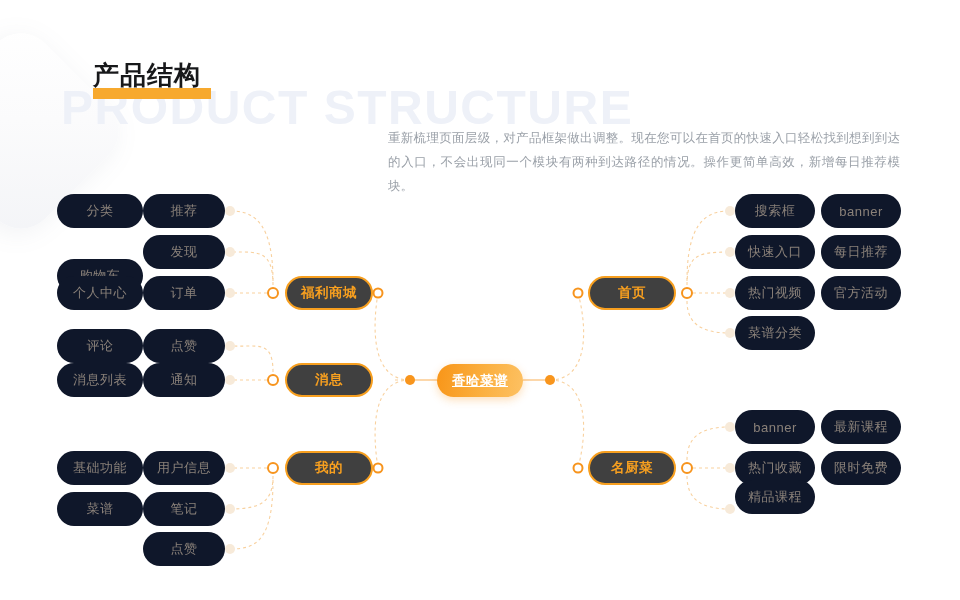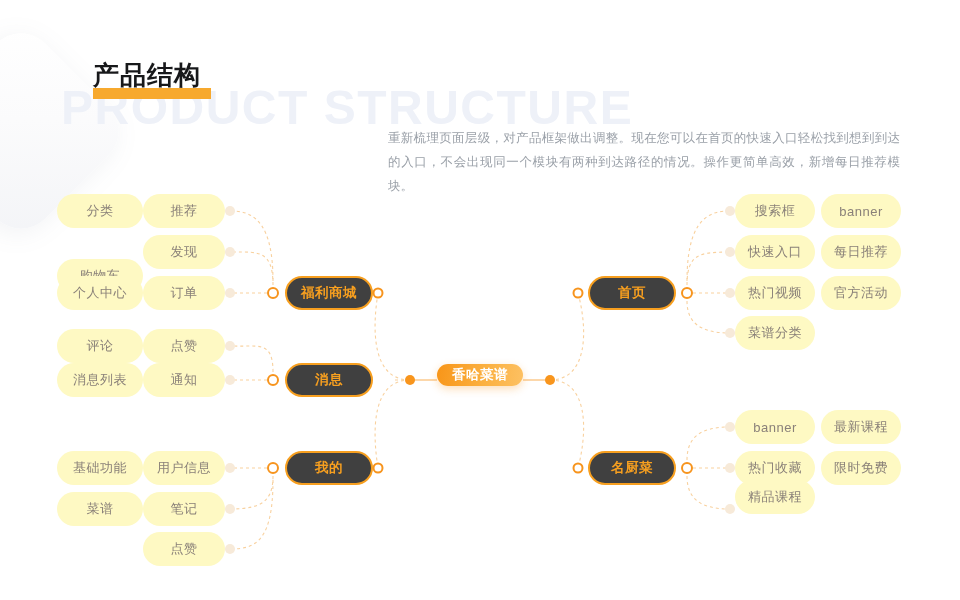--- a/index.html
+++ b/index.html
@@ -76,45 +76,46 @@
   .node{
     position:absolute;
     box-sizing:border-box;
     display:flex;align-items:center;justify-content:center;
     white-space:nowrap;
     z-index:4;
   }
   .leaf{
     height:34px;
     border-radius:17px;
-    background:#fef9c3;
+    background:#0f172a;
     color:#8a8179;
     font-size:13px;
     letter-spacing:0.5px;
   }
   .mid{
     height:34px;
     border-radius:17px;
     background:#404040;
     border:2px solid #f79f1f;
     color:#f79f1f;
     font-size:13.5px;
     font-weight:bold;
     letter-spacing:0.5px;
   }
   .root{
     left:437px; top:364px;
-    width:86px; height:22px;
+    width:86px; height:33px;
     border-radius:17px;
     background:linear-gradient(100deg,#f89518 0%,#fbb040 55%,#fdc163 100%);
     color:#ffffff;
     font-size:13.5px;
     font-weight:bold;
     letter-spacing:0.5px;
     box-shadow:0 3px 9px rgba(247,150,30,0.30);
+    text-decoration:underline;
   }
 </style>
 </head>
 <body>
 
 <div id="stage">
 
   <div class="bg-shape"></div>
 
   <div class="watermark">PRODUCT STRUCTURE</div>

